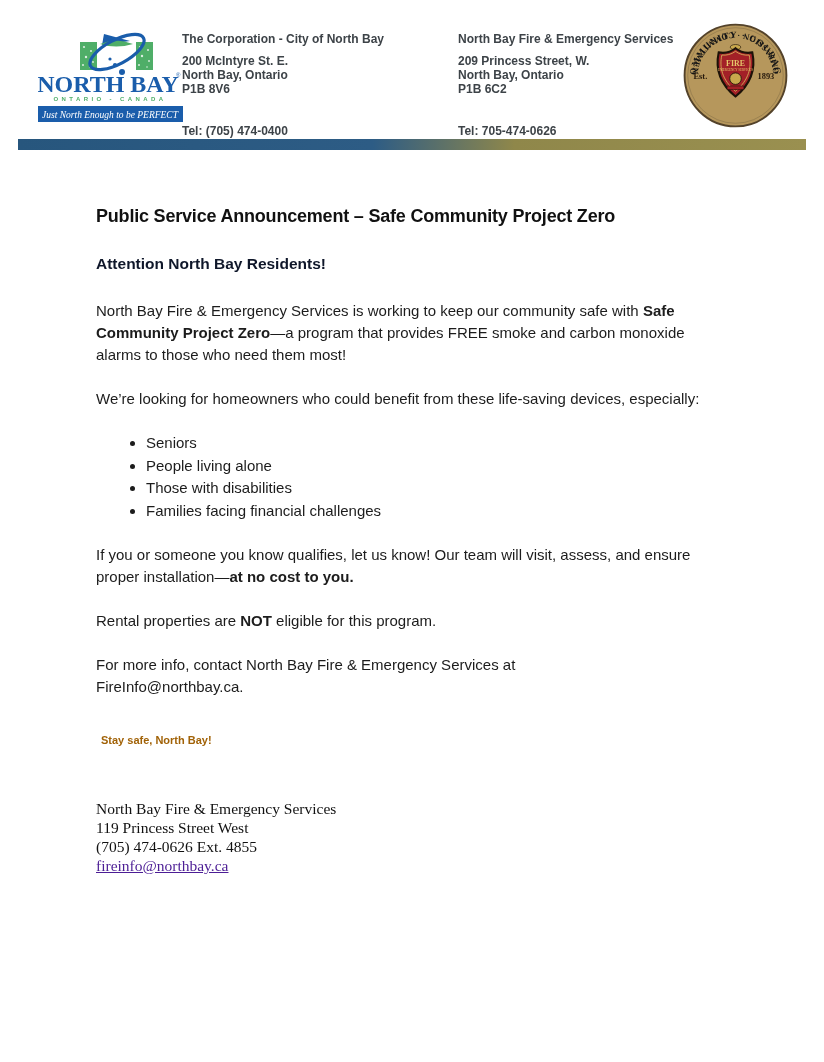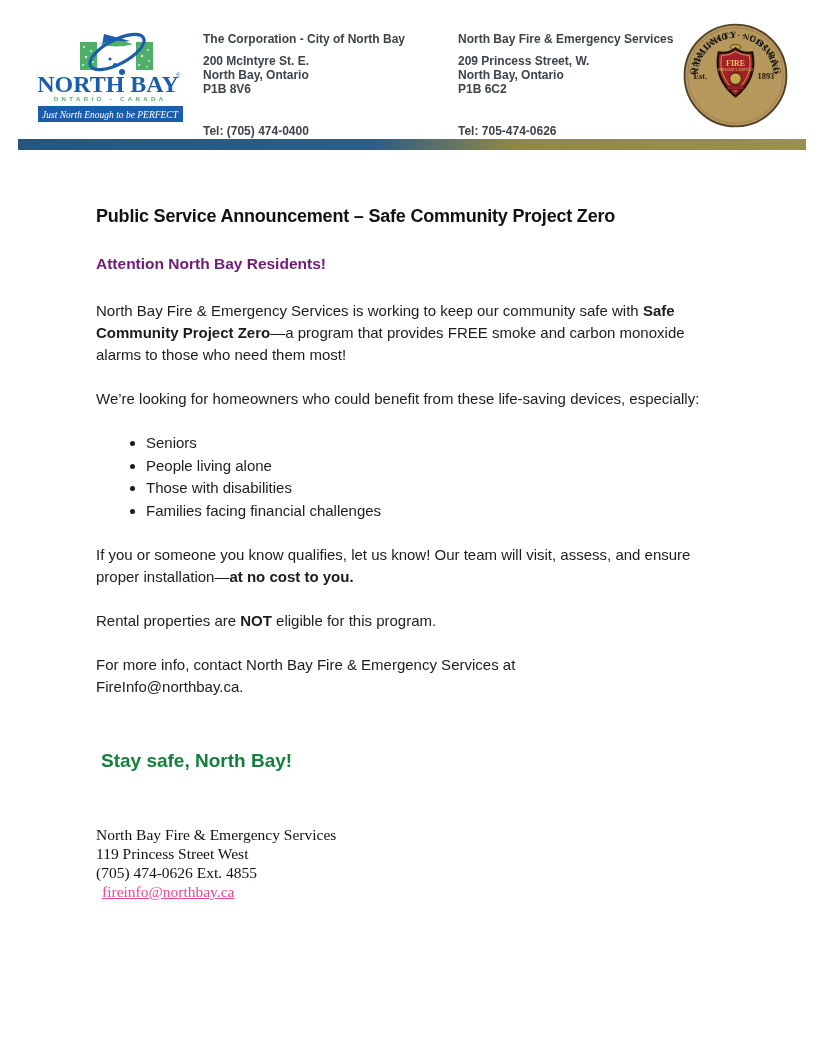--- a/index.html
+++ b/index.html
@@ -10,42 +10,42 @@
     height: 1062px;
     margin: 0 auto;
     background: #ffffff;
     font-family: "Liberation Sans", sans-serif;
     overflow: hidden;
   }
   
   .letterhead { position: relative; height: 150px; }
   .logo { position: absolute; left: 38px; top: 32px; width: 145px; height: 90px; }
   .addr-col { position: absolute; top: 32px; color: #3d4348; }
-  .addr-corp { left: 203px; }
+  .addr-corp { left: 182px; }
   .addr-fire { left: 458px; }
   .addr-title { font-size: 12px; font-weight: bold; line-height: 14px; }
   .addr-lines { margin-top: 8px; }
   .addr-line { font-size: 12px; font-weight: bold; line-height: 14px; }
   .addr-tel { margin-top: 28px; font-size: 12px; font-weight: bold; }
   .seal { position: absolute; left: 683px; top: 23px; width: 105px; height: 105px; }
   .divider {
     position: absolute; left: 18px; top: 139px; width: 788px; height: 11px;
     background: linear-gradient(90deg, #27567d 0%, #2d5c85 45%, #8f874a 63%, #9a9050 100%);
   }
   
   .main { padding: 56px 106px 0 96px; color: #1c1c1c; }
   .doc-title { font-size: 18px; font-weight: bold; letter-spacing: -0.2px; margin-bottom: 28px; color: #111; }
-  .salutation { font-size: 15.5px; font-weight: bold; margin-bottom: 27px; color: #701a75; }
+  .salutation { font-size: 15.5px; font-weight: bold; margin-bottom: 27px; color: #0f172a; }
   .para { font-size: 15px; line-height: 22px; margin-bottom: 22px; }
   .para strong { font-weight: bold; }
   .bullets { margin: 0 0 22px 0; padding-left: 50px; list-style: disc; }
   .bullets li { font-size: 15px; line-height: 22.5px; }
-  .closing { font-size: 19px; font-weight: bold; margin: 52px 0 0 5px; color: #15803d; }
+  .closing { font-size: 11px; font-weight: bold; margin: 36px 0 0 5px; color: #a16207; }
   .signature { margin: 53px 0 0 0; font-family: "Liberation Serif", serif; font-size: 15.5px; line-height: 19px; color: #111; }
-  .signature .email-link { color: #ec4899; text-decoration: underline; cursor: pointer; margin-left: 6px; }
+  .signature .email-link { color: #4c1d95; text-decoration: underline; cursor: pointer; }
 </style>
 </head>
 <body>
 
 <div class="page">
 
   <div class="letterhead">
 
     <svg class="logo" viewBox="0 0 145 90" aria-hidden="true">
       <g>

